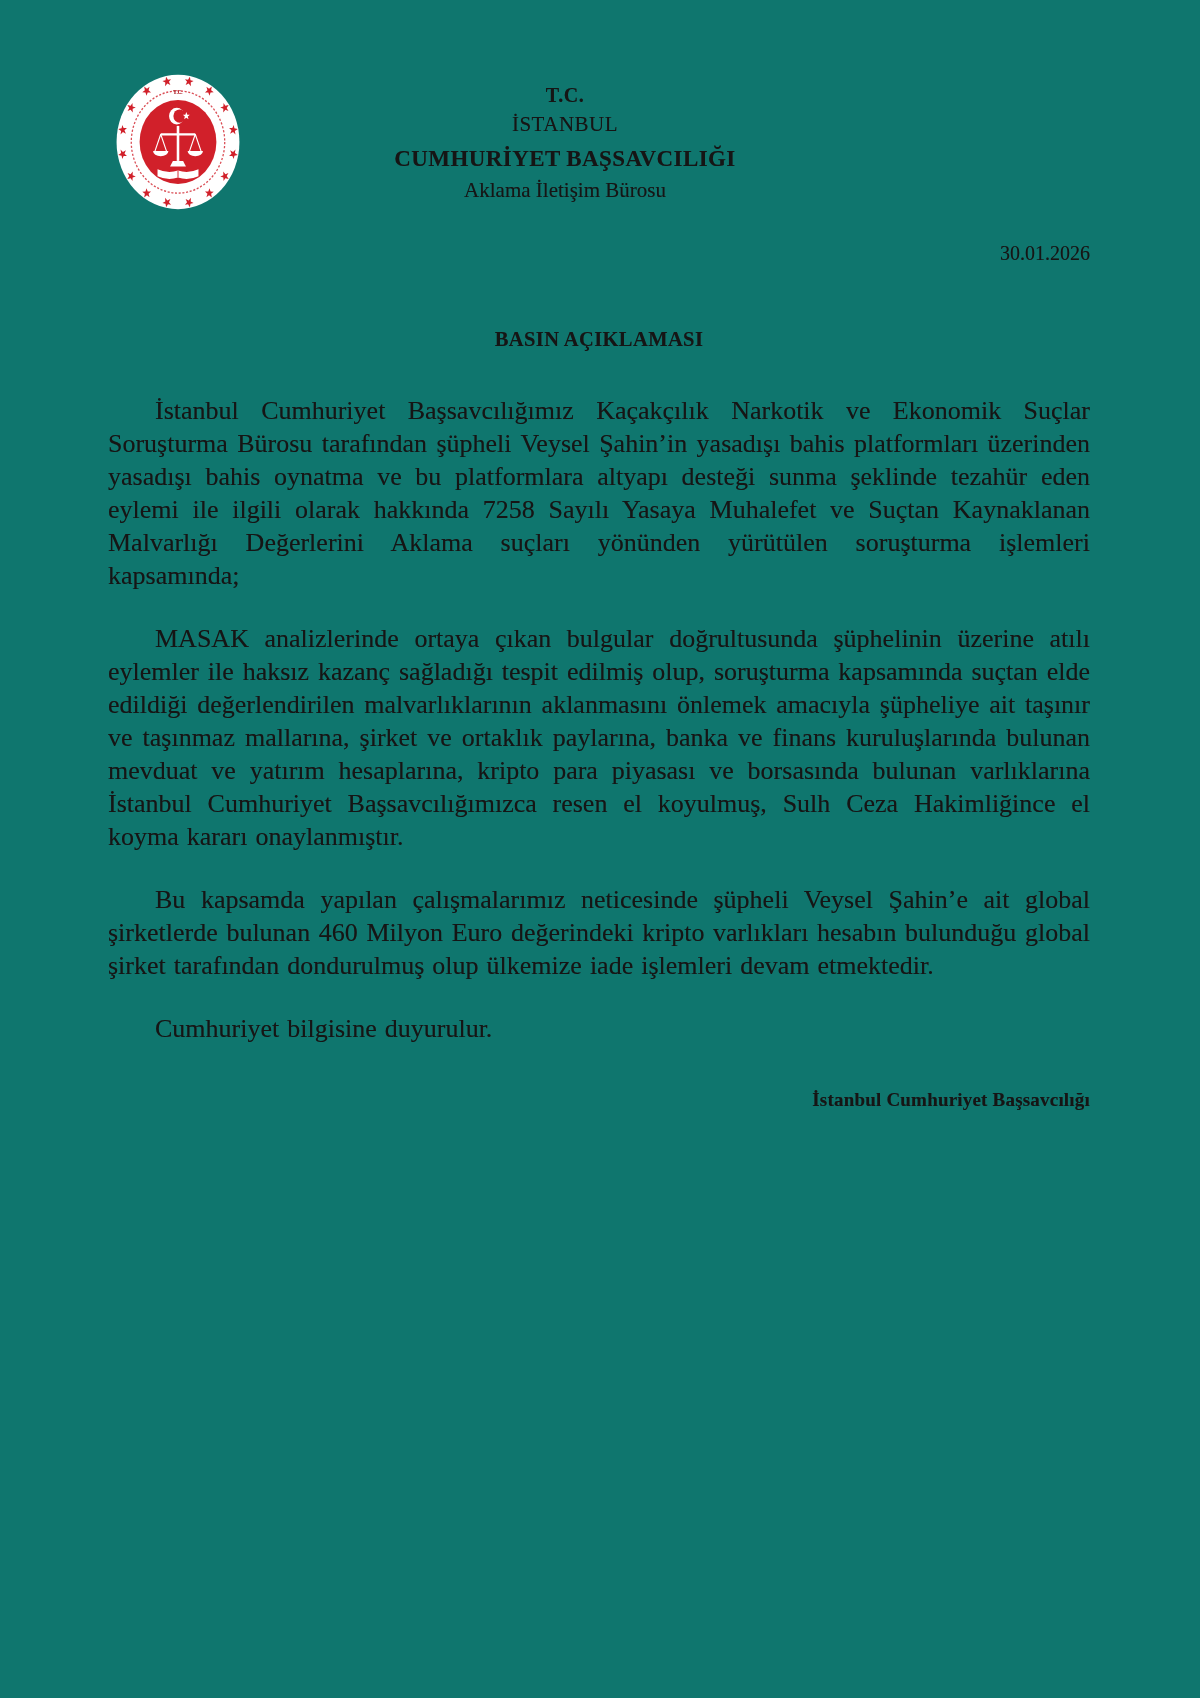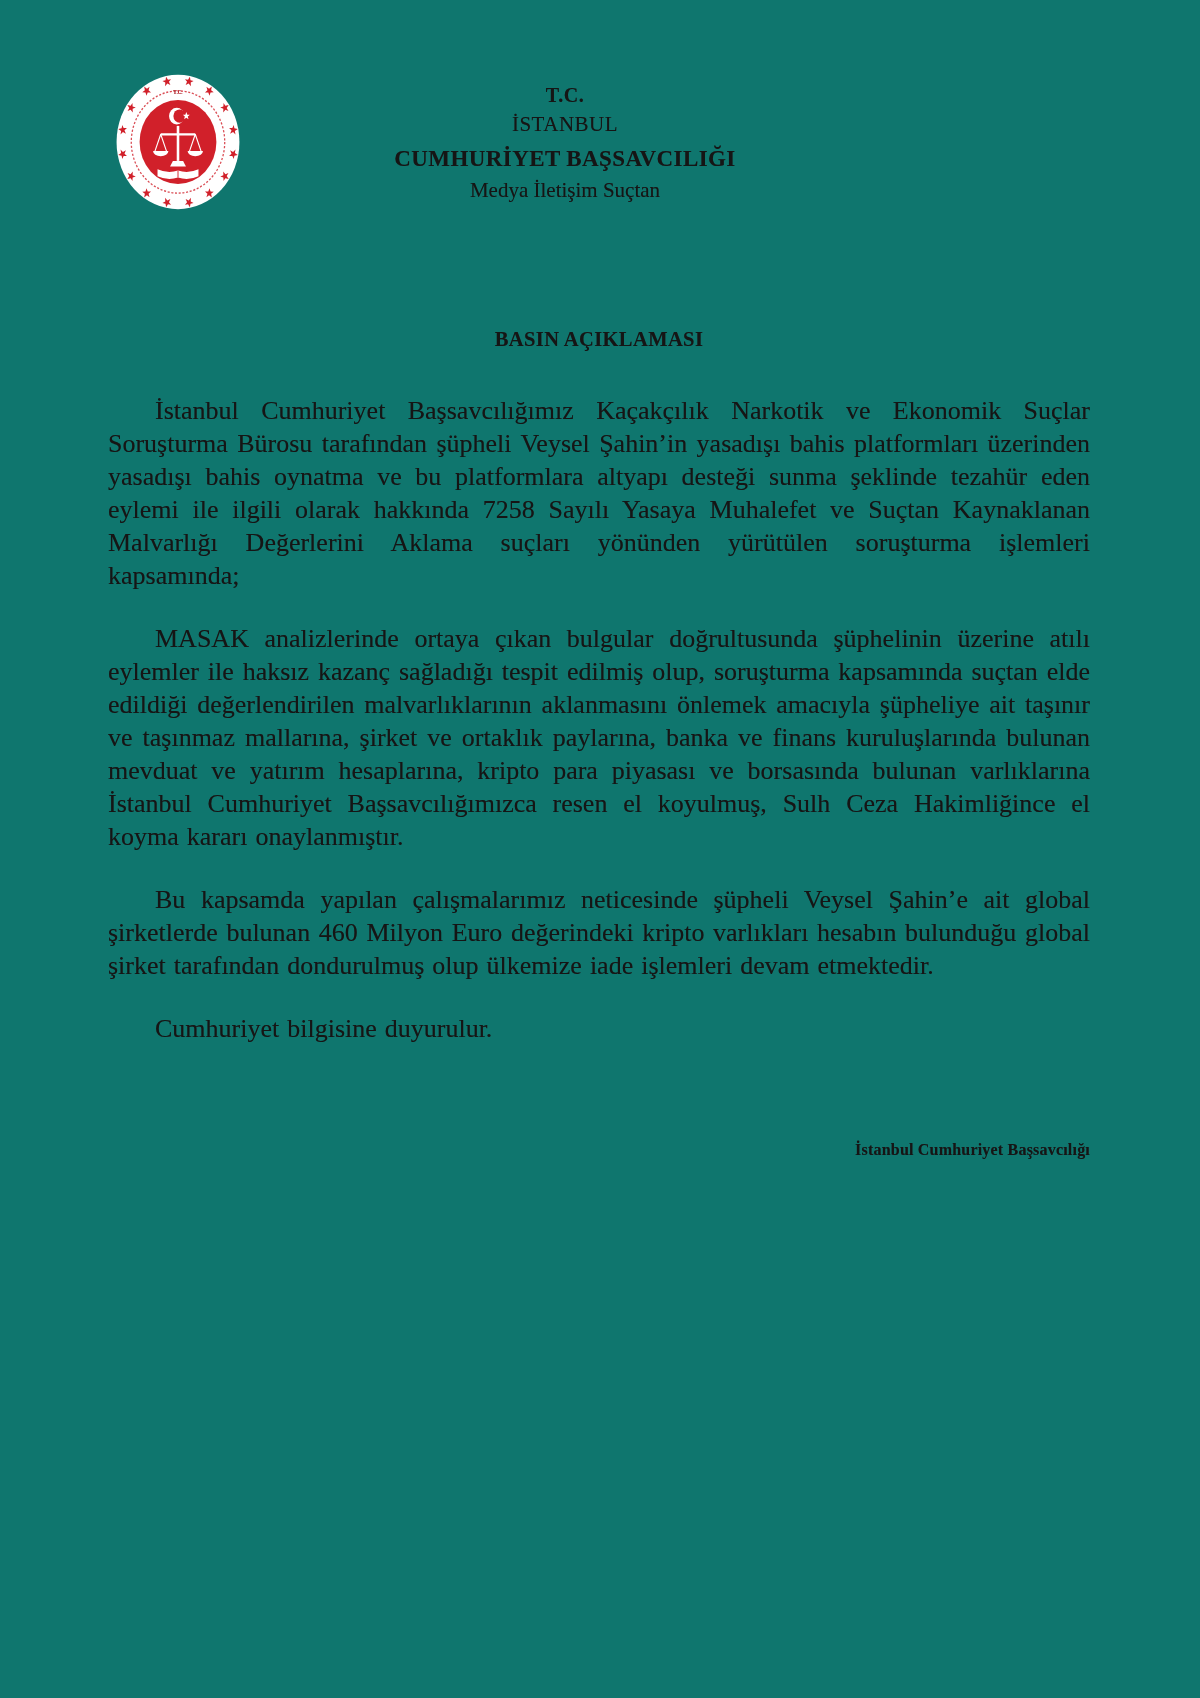--- a/index.html
+++ b/index.html
@@ -50,23 +50,23 @@
     margin:0 0 30px 0;
     font-size:26px;
     line-height:33px;
     text-align:justify;
     text-indent:47px;
     word-spacing:1.5px;
   }
 
   
   .signature {
-    margin-top:96px;
+    margin-top:44px;
     text-align:right;
-    font-size:16px;
+    font-size:19px;
     font-weight:bold;
     letter-spacing:0.2px;
   }
 </style>
 </head>
 <body>
 
 <div class="page">
 
   <div class="letterhead">
@@ -116,24 +116,25 @@
       <path d="M46 63.5 h8 l2.2 4 h-12.4 Z" fill="#ffffff"></path>
 
       <path d="M34 69.5 Q42 72.8 50 70.4 Q58 72.8 66 69.5 L66 74.5 Q58 77.8 50 75.4 Q42 77.8 34 74.5 Z" fill="#ffffff"></path>
       <line x1="50" y1="70.4" x2="50" y2="75.4" stroke="#d1202a" stroke-width="0.7"></line>
     </svg>
 
     <div class="lh-text">
       <div class="lh1">T.C.</div>
       <div class="lh2">İSTANBUL</div>
       <div class="lh3">CUMHURİYET BAŞSAVCILIĞI</div>
-      <div class="lh4">Medya İletişim Suçtan</div>
+      <div class="lh4">Aklama İletişim Bürosu</div>
     </div>
   </div>
 
+  <div class="date-line">30.01.2026</div>
 
   <div class="doc-title">BASIN AÇIKLAMASI</div>
 
   <div class="body-text">
     <p>İstanbul Cumhuriyet Başsavcılığımız Kaçakçılık Narkotik ve Ekonomik Suçlar Soruşturma Bürosu tarafından şüpheli Veysel Şahin’in yasadışı bahis platformları üzerinden yasadışı bahis oynatma ve bu platformlara altyapı desteği sunma şeklinde tezahür eden eylemi ile ilgili olarak hakkında 7258 Sayılı Yasaya Muhalefet ve Suçtan Kaynaklanan Malvarlığı Değerlerini Aklama suçları yönünden yürütülen soruşturma işlemleri kapsamında;</p>
     <p>MASAK analizlerinde ortaya çıkan bulgular doğrultusunda şüphelinin üzerine atılı eylemler ile haksız kazanç sağladığı tespit edilmiş olup, soruşturma kapsamında suçtan elde edildiği değerlendirilen malvarlıklarının aklanmasını önlemek amacıyla şüpheliye ait taşınır ve taşınmaz mallarına, şirket ve ortaklık paylarına, banka ve finans kuruluşlarında bulunan mevduat ve yatırım hesaplarına, kripto para piyasası ve borsasında bulunan varlıklarına İstanbul Cumhuriyet Başsavcılığımızca resen el koyulmuş, Sulh Ceza Hakimliğince el koyma kararı onaylanmıştır.</p>
     <p>Bu kapsamda yapılan çalışmalarımız neticesinde şüpheli Veysel Şahin’e ait global şirketlerde bulunan 460 Milyon Euro değerindeki kripto varlıkları hesabın bulunduğu global şirket tarafından dondurulmuş olup ülkemize iade işlemleri devam etmektedir.</p>
     <p>Cumhuriyet bilgisine duyurulur.</p>
 
     <div class="signature">İstanbul Cumhuriyet Başsavcılığı</div>

